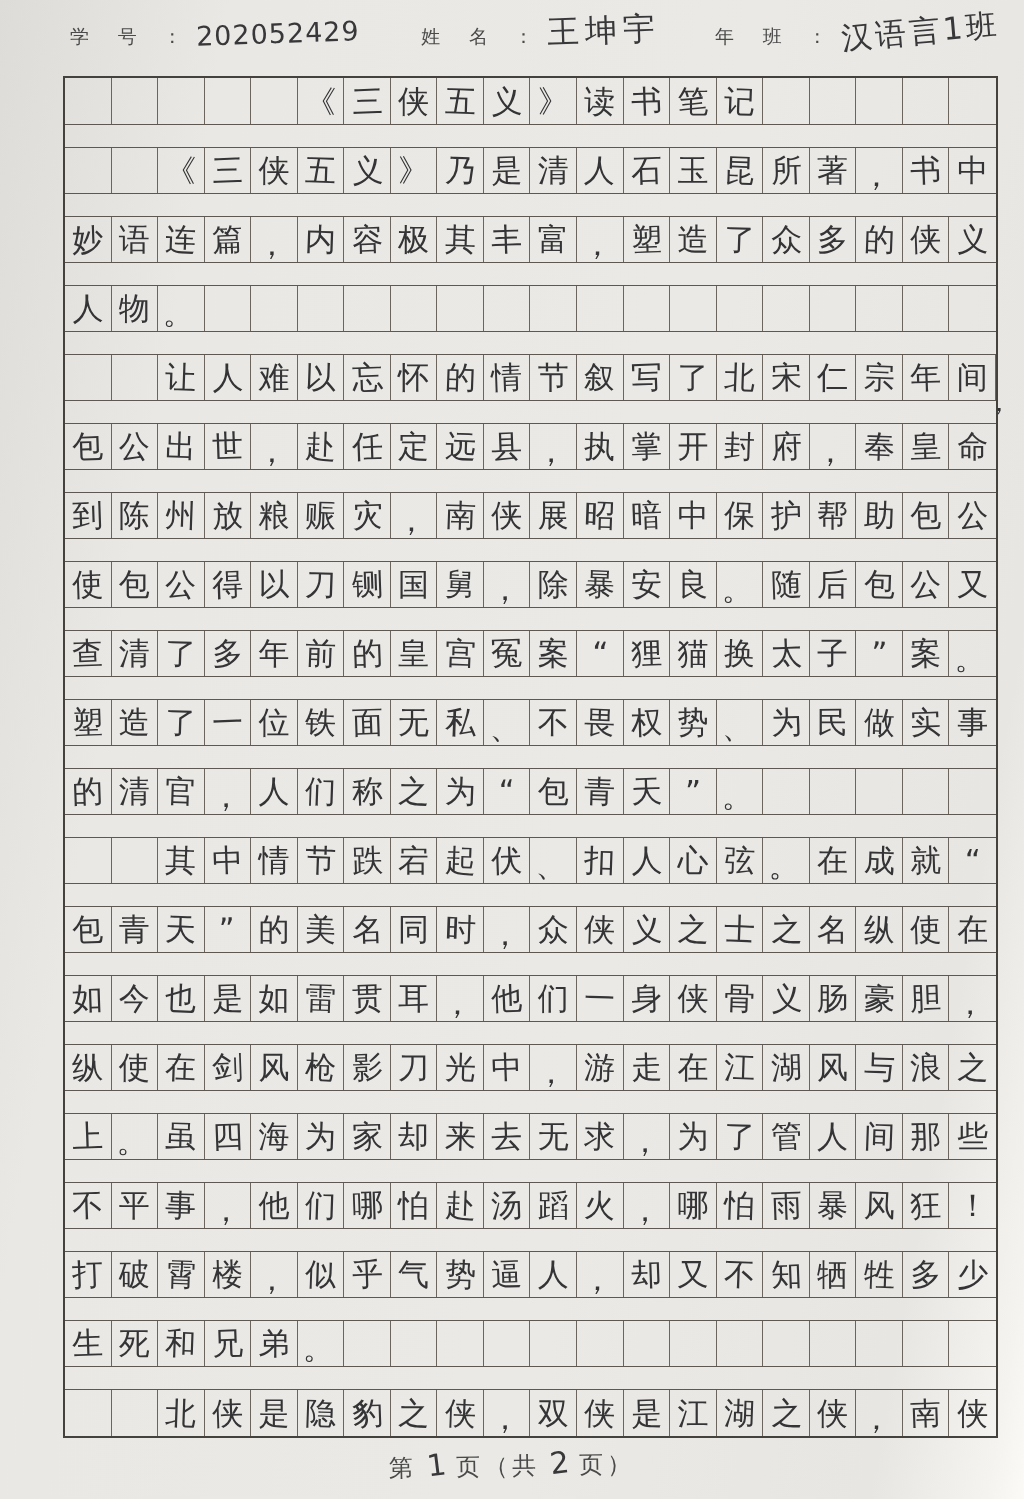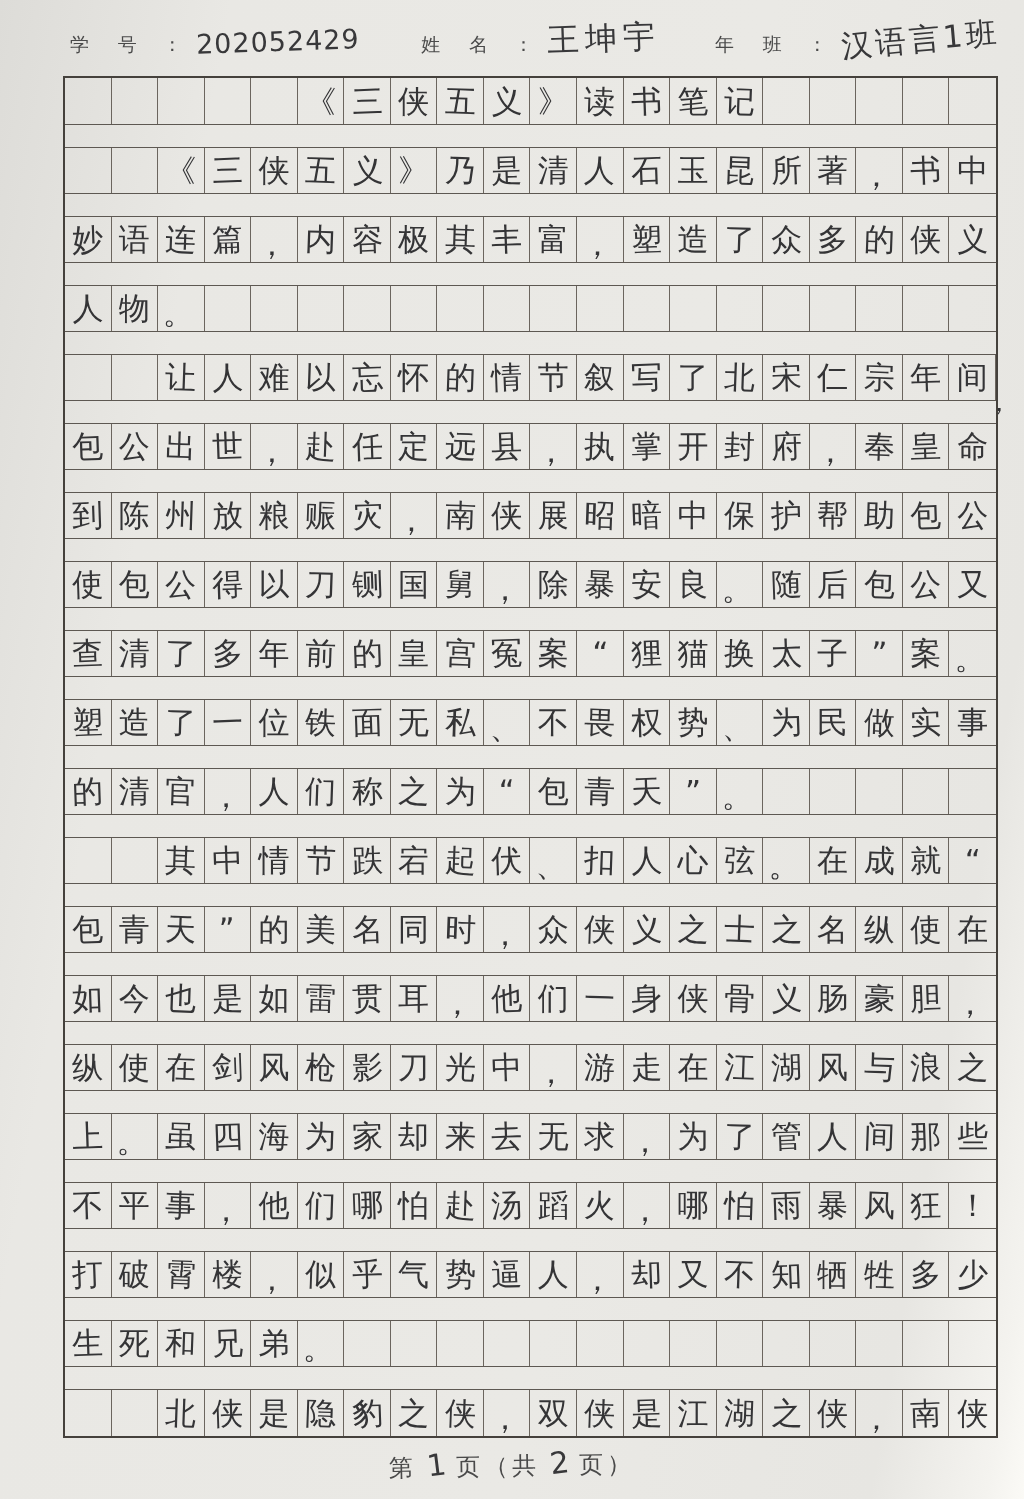--- a/index.html
+++ b/index.html
@@ -5,21 +5,21 @@
   html,body{margin:0;padding:0;}
   body{
     width:1024px;height:1499px;position:relative;overflow:hidden;
     background:linear-gradient(100deg,#dddcd8 0%,#e9e8e4 18%,#eae9e5 60%,#e7e6e2 88%,#f4f3ef 97%,#fbfaf6 100%);
     font-family:"DejaVu Sans","Liberation Sans",sans-serif;
     color:#3a3a3c;
   }
   
   .page-header{
     position:absolute;top:6px;left:70px;right:20px;height:54px;
-    display:flex;align-items:center;gap:14px;margin-top:8px;
+    display:flex;align-items:center;gap:14px;
   }
   .printed{
     font-family:"Liberation Serif","DejaVu Serif",serif;
     font-size:19px;color:#4a4a4a;letter-spacing:12px;white-space:nowrap;
     padding-top:8px;
   }
   .printed.colon{letter-spacing:0;padding-left:0;}
   .hand{color:#38383a;white-space:nowrap;}
   .hand-no{font-size:27px;transform:rotate(-2deg);letter-spacing:1px;}
   .hand-name{font-size:32px;transform:rotate(-2deg);letter-spacing:6px;margin-top:-4px;}

